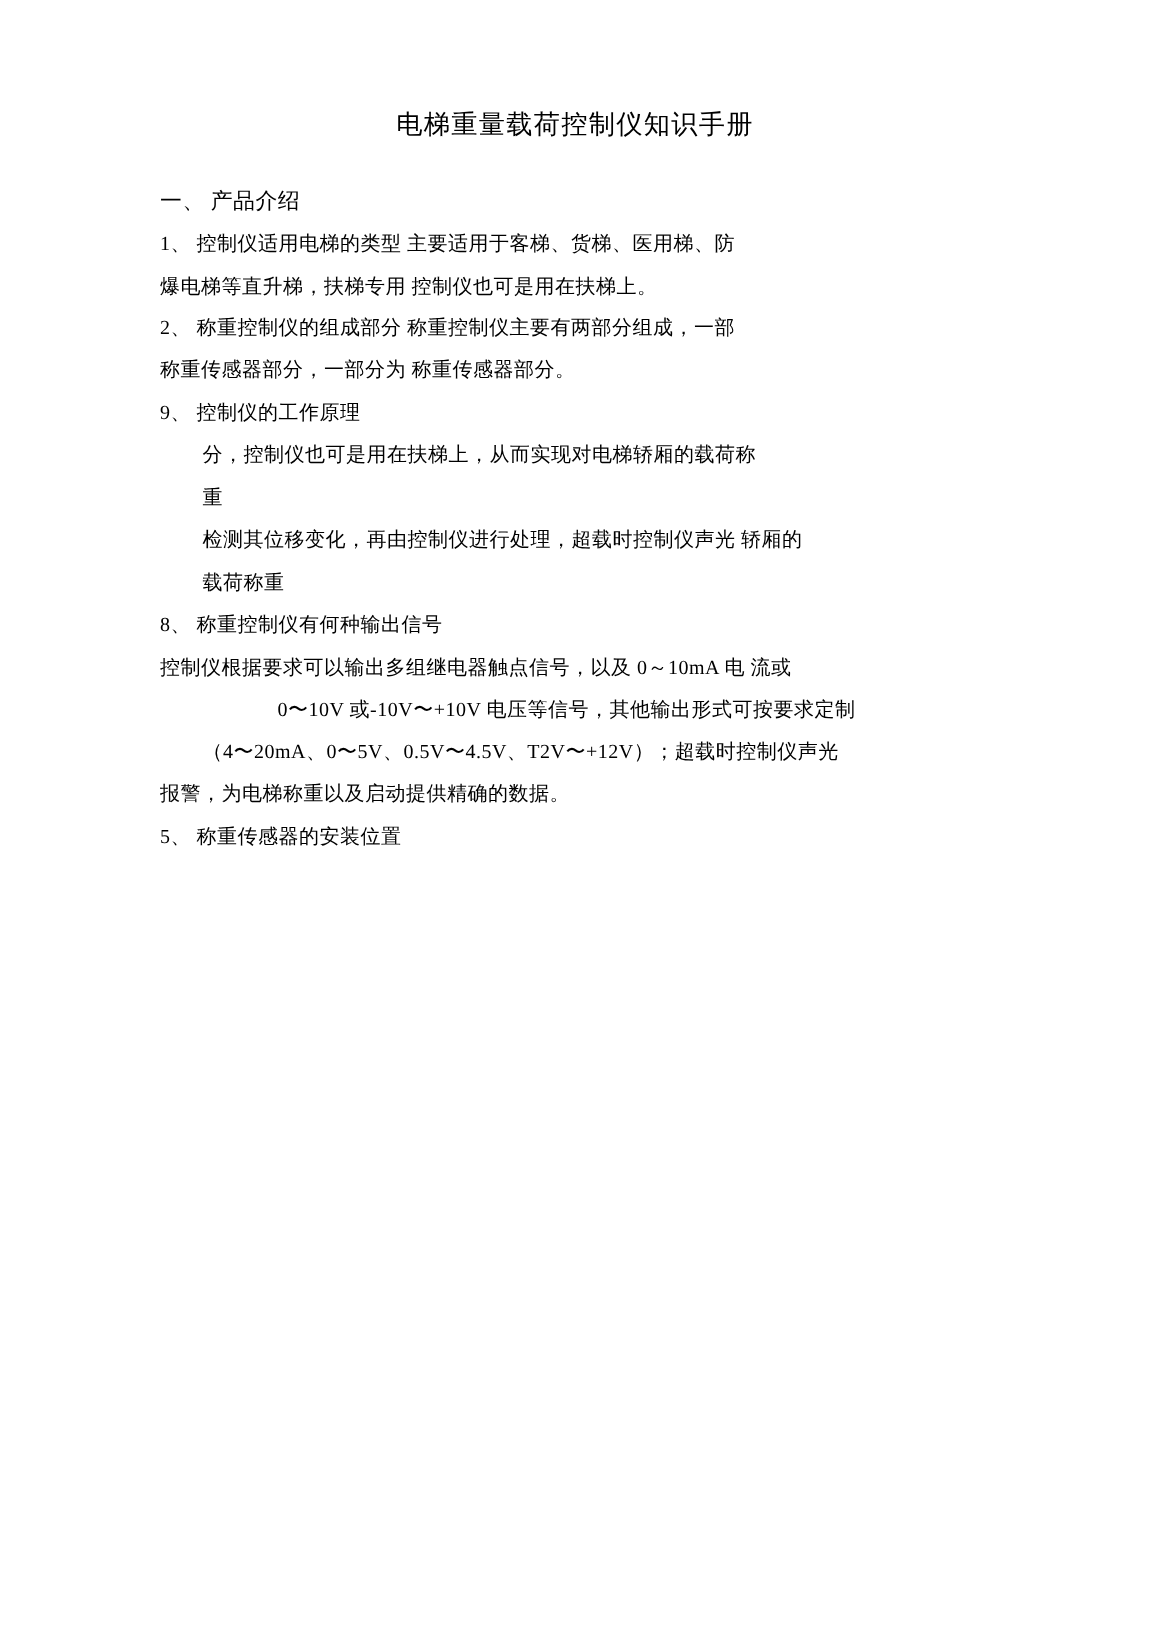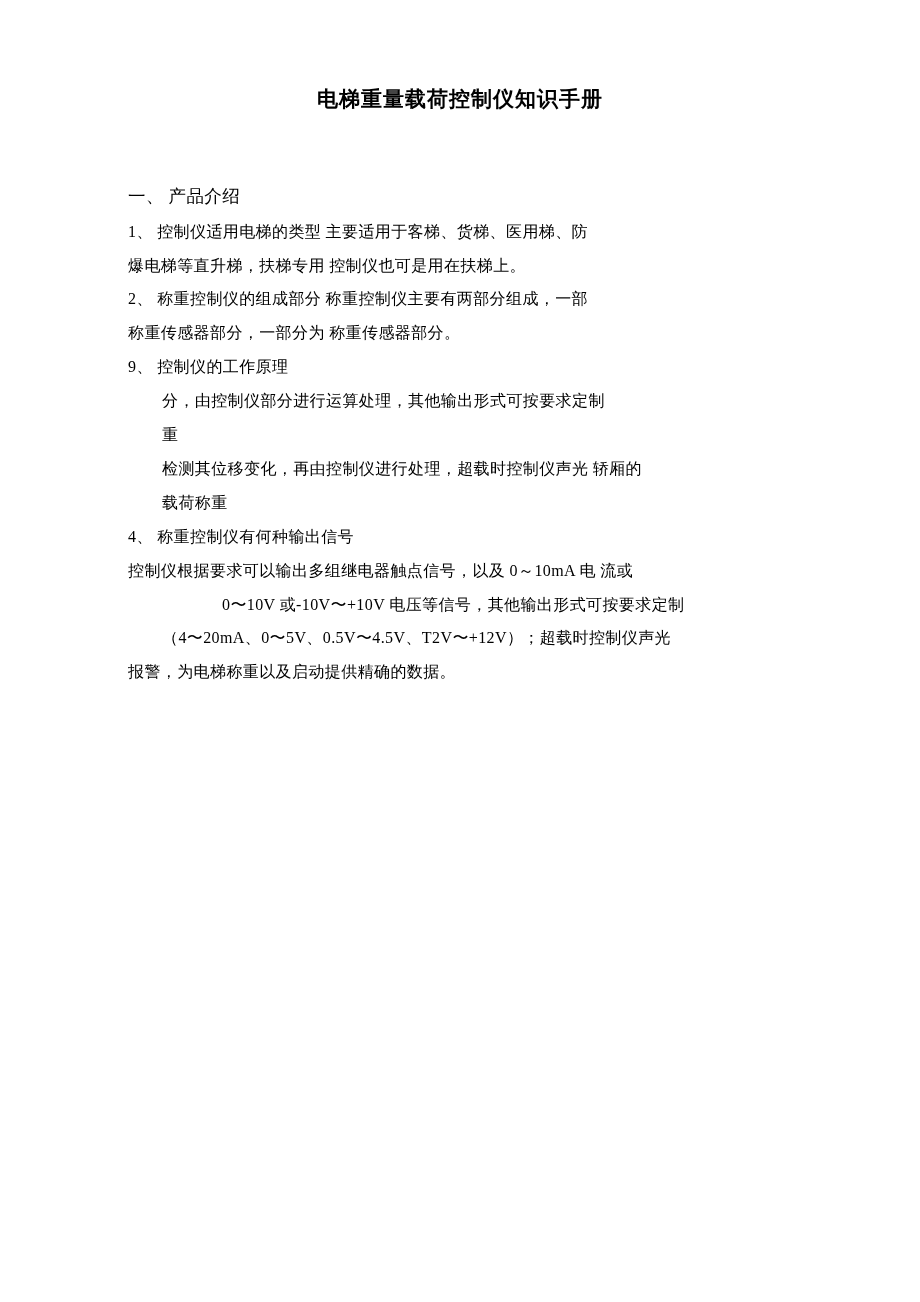--- a/index.html
+++ b/index.html
@@ -18,28 +18,28 @@
     position: relative;
     width: 920px;
     height: 1302px;
     background: #ffffff;
     box-sizing: border-box;
     padding: 0 128px;
   }
   .doc-title {
     text-align: center;
     font-size: 21px;
-    font-weight: 700;
+    font-weight: 400;
     letter-spacing: 1px;
     margin-top: 84px;
     margin-bottom: 14px;
     line-height: 1.5;
   }
   .body-block {
-    margin-top: 62px;
+    margin-top: 26px;
     font-family: Liberation Serif, serif;
   }
   p.line {
     font-size: 16px;
     line-height: 2.12;
     margin: 0;
     text-align: justify;
     letter-spacing: 0.4px;
   }
   p.heading {
@@ -71,28 +71,29 @@
     <p class="heading">一、  产品介绍</p>
 
     <p class="line">1、     控制仪适用电梯的类型  主要适用于客梯、货梯、医用梯、防</p>
     <p class="line">爆电梯等直升梯，扶梯专用  控制仪也可是用在扶梯上。</p>
 
     <p class="line">2、     称重控制仪的组成部分  称重控制仪主要有两部分组成，一部</p>
     <p class="line">称重传感器部分，一部分为  称重传感器部分。</p>
 
     <p class="line">9、     控制仪的工作原理</p>
 
-    <p class="line hang2">分，由控制仪部分进行运算处理，其他输出形式可按要求定制</p>
+    <p class="line hang2">分，控制仪也可是用在扶梯上，从而实现对电梯轿厢的载荷称</p>
     <p class="line hang2">重</p>
 
     <p class="line hang2">检测其位移变化，再由控制仪进行处理，超载时控制仪声光  轿厢的</p>
     <p class="line hang2">载荷称重</p>
 
-    <p class="line">4、     称重控制仪有何种输出信号</p>
+    <p class="line">8、     称重控制仪有何种输出信号</p>
 
     <p class="line">控制仪根据要求可以输出多组继电器触点信号，以及 0～10mA 电  流或</p>
     <p class="line center-ind">0〜10V 或-10V〜+10V 电压等信号，其他输出形式可按要求定制</p>
     <p class="line center-ind2">（4〜20mA、0〜5V、0.5V〜4.5V、T2V〜+12V）；超载时控制仪声光</p>
     <p class="line">报警，为电梯称重以及启动提供精确的数据。</p>
 
+    <p class="line">5、     称重传感器的安装位置</p>
 
   </div>
 </div>
 
 </body></html>

